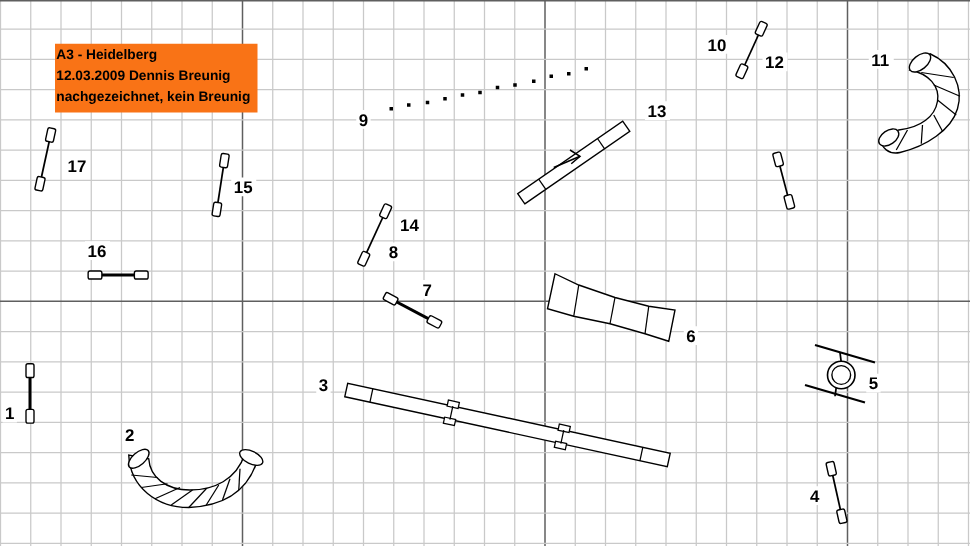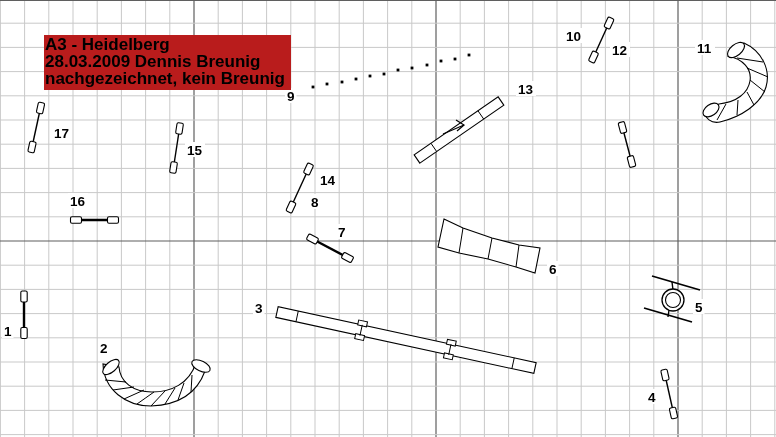--- a/index.html
+++ b/index.html
@@ -2,22 +2,22 @@
 <html><head>
 <meta charset="utf-8">
 <style>
   html,body{margin:0;padding:0;background:#fff;}
   .stage{
     position:relative;width:776px;height:437px;background:#ffffff;
     overflow:hidden;font-family:"Liberation Sans",sans-serif;
   }
   .stage svg{position:absolute;left:0;top:0;}
   .title-block{
-    position:absolute;left:44px;top:35px;background:#b91c1c;
-    color:#000;font-weight:bold;font-size:17px;line-height:17px;
+    position:absolute;left:44px;top:35px;background:#f97316;
+    color:#000;font-weight:bold;font-size:11px;line-height:17px;
     padding:1px 6px 3px 1px;white-space:nowrap;
   }
 </style>
 </head>
 <body>
 
 <div class="stage">
   <svg id="course-svg" width="776" height="437" viewBox="0 0 776 437">
       <g>
         <line x1="0.4" y1="0" x2="0.4" y2="437" stroke="#c9c9c9" stroke-width="1"></line>
@@ -222,16 +222,16 @@
         <rect x="185" y="142" width="20" height="15" fill="#ffffff"></rect>
         <text x="187" y="154.5" fill="#000000" font-size="13.5" font-weight="bold" font-family="&quot;Liberation Sans&quot;, sans-serif">15</text>
         <rect x="68" y="193" width="20" height="15" fill="#ffffff"></rect>
         <text x="70" y="205.5" fill="#000000" font-size="13.5" font-weight="bold" font-family="&quot;Liberation Sans&quot;, sans-serif">16</text>
         <rect x="52" y="125" width="20" height="15" fill="#ffffff"></rect>
         <text x="54" y="137.5" fill="#000000" font-size="13.5" font-weight="bold" font-family="&quot;Liberation Sans&quot;, sans-serif">17</text>
       </g>
     </svg>
   <div class="title-block">
     <div>A3 - Heidelberg</div>
-    <div>28.03.2009 Dennis Breunig</div>
+    <div>12.03.2009 Dennis Breunig</div>
     <div>nachgezeichnet, kein Breunig</div>
   </div>
 </div>
 
 </body></html>

